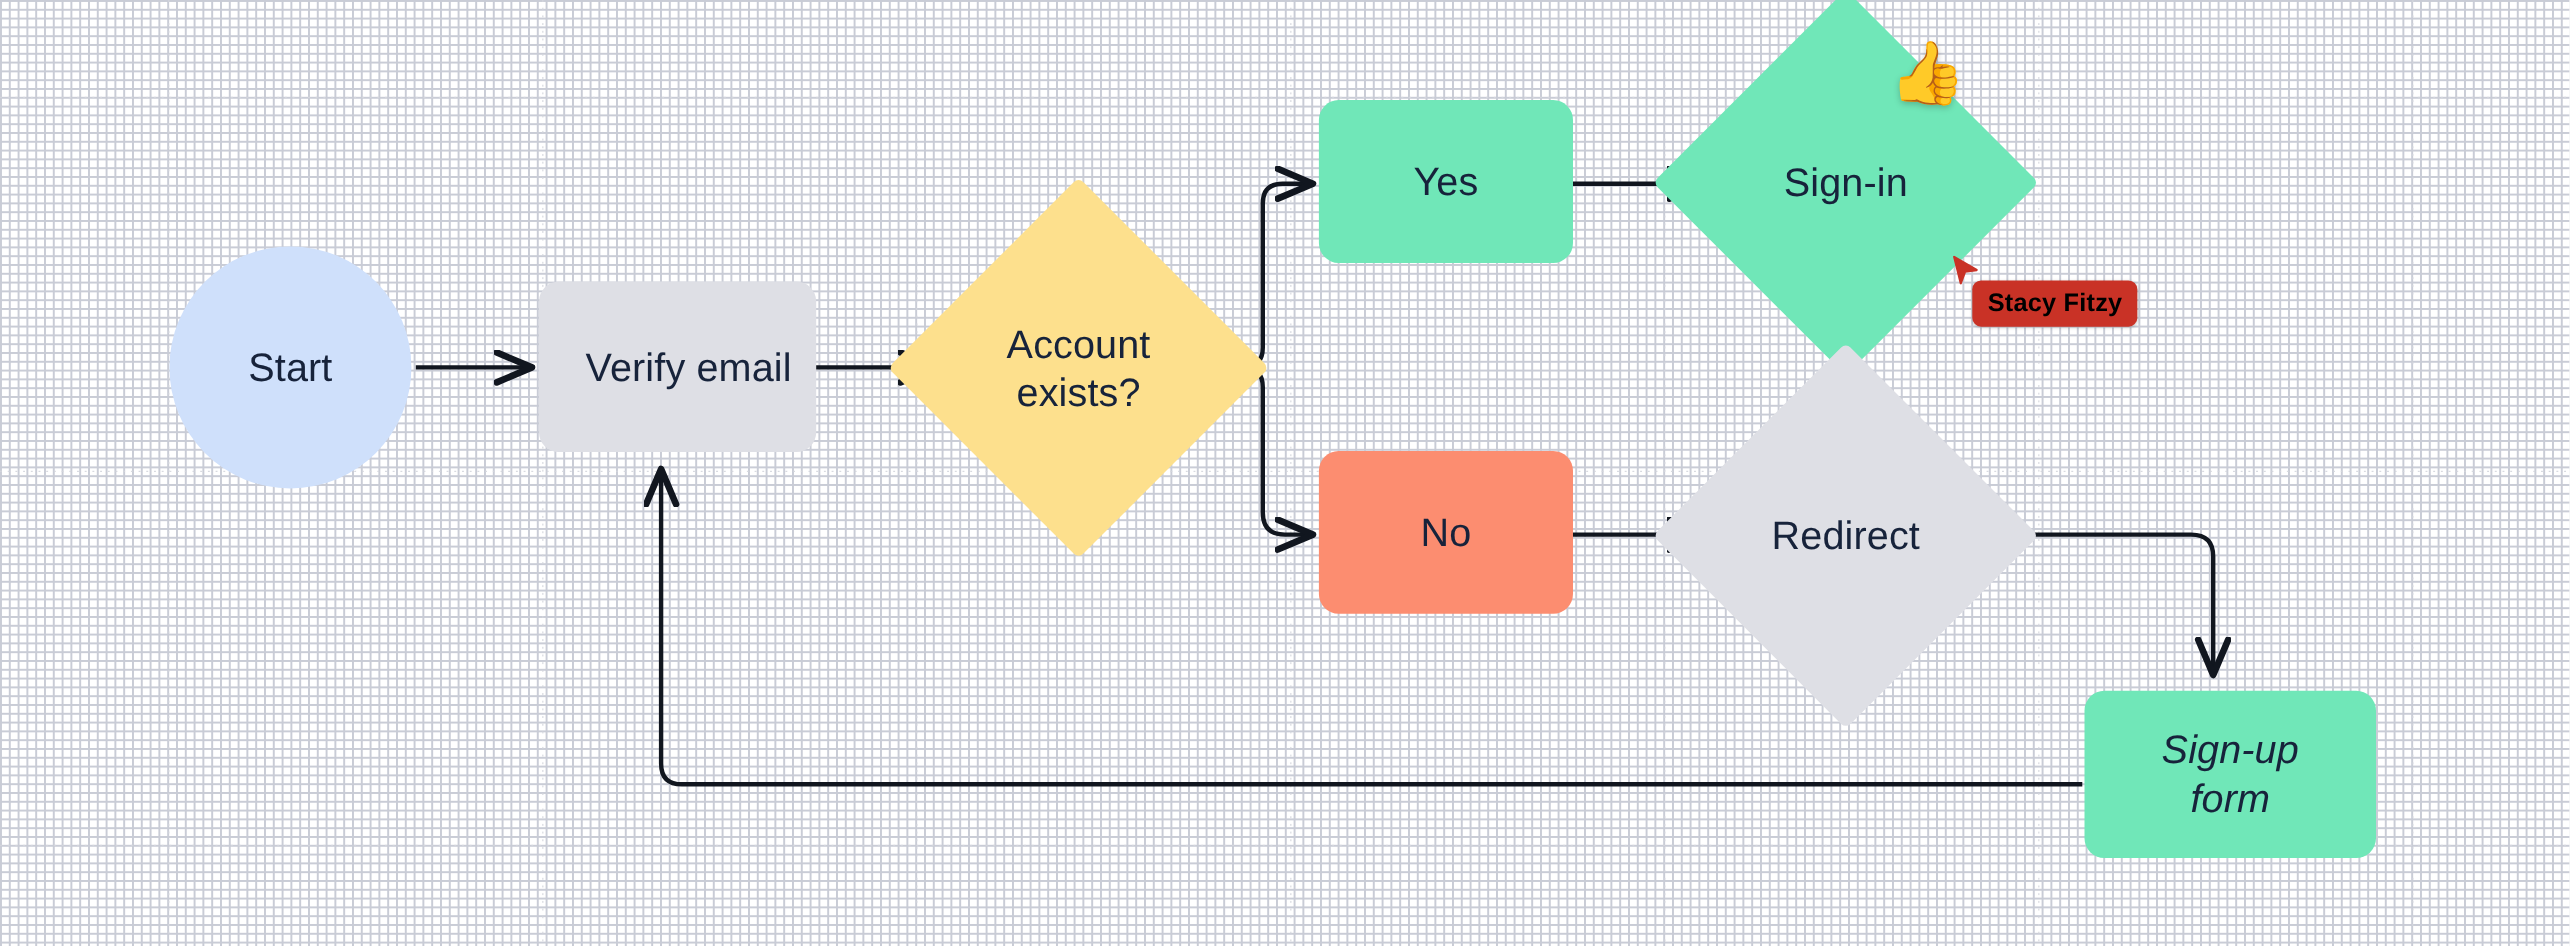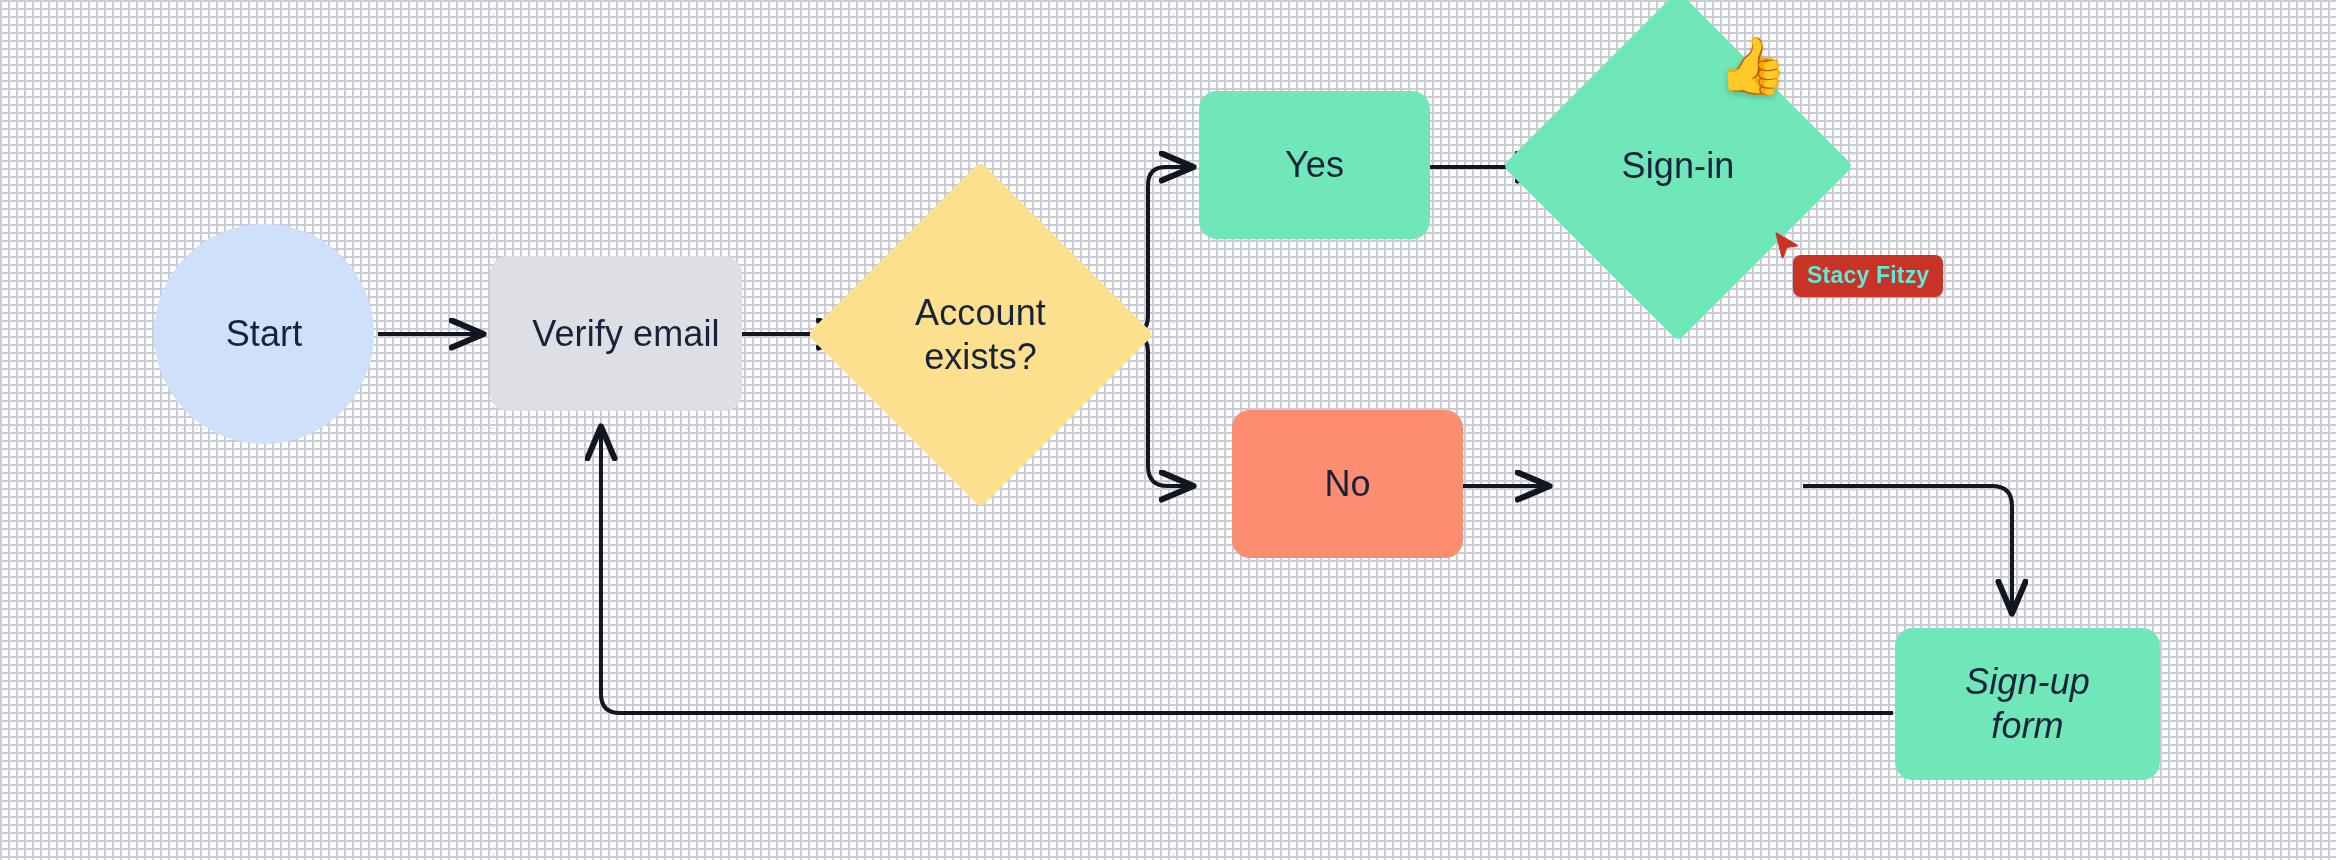--- a/index.html
+++ b/index.html
@@ -105,21 +105,21 @@
     position: absolute;
     left: 0; top: 0;
     width: 26px; height: 30px;
   }
   #cursor-stacy .cursor-name {
     position: absolute;
     left: 19px;
     top: 23px;
     padding: 7px 14px 8px 14px;
     border-radius: 8px;
-    color: #5eead4;
+    color: #000000;
     font-size: 23px;
     font-weight: bold;
     white-space: nowrap;
     letter-spacing: 0.2px;
     box-shadow: 0 1px 3px rgba(0,0,0,0.18);
   }
 </style>
 </head>
 <body>
 
@@ -183,24 +183,28 @@
 
   <div class="node node-rect" style="left:1199px; top:91px; width:231px; height:148px; background:#70e7b8;">
     <span class="node-label">Yes</span>
   </div>
 
   <div class="node node-diamond" style="left:1554px; top:42px; width:248px; height:248px;">
     <div class="diamond-shape" style="background:#70e7b8;"></div>
     <span class="diamond-label">Sign-in</span>
   </div>
 
-  <div class="node node-rect" style="left:1232px; top:410px; width:231px; height:148px; background:#fc8d70;">
+  <div class="node node-rect" style="left:1199px; top:410px; width:231px; height:148px; background:#fc8d70;">
     <span class="node-label">No</span>
   </div>
 
+  <div class="node node-diamond" style="left:1554px; top:363px; width:248px; height:248px;">
+    <div class="diamond-shape" style="background:#dedfe5;"></div>
+    <span class="diamond-label">Redirect</span>
+  </div>
 
   <div class="node node-rect" style="left:1895px; top:628px; width:265px; height:152px; background:#70e7b8;font-style:italic;">
     <span class="node-label">Sign-up
 form</span>
   </div>
 
   <div id="sticker-thumbsup" style="left:1718px; top:38px;">👍</div>
 
   <div id="cursor-stacy" style="left:1774px; top:232px;">
     <svg class="cursor-arrow" viewBox="0 0 26 30">

